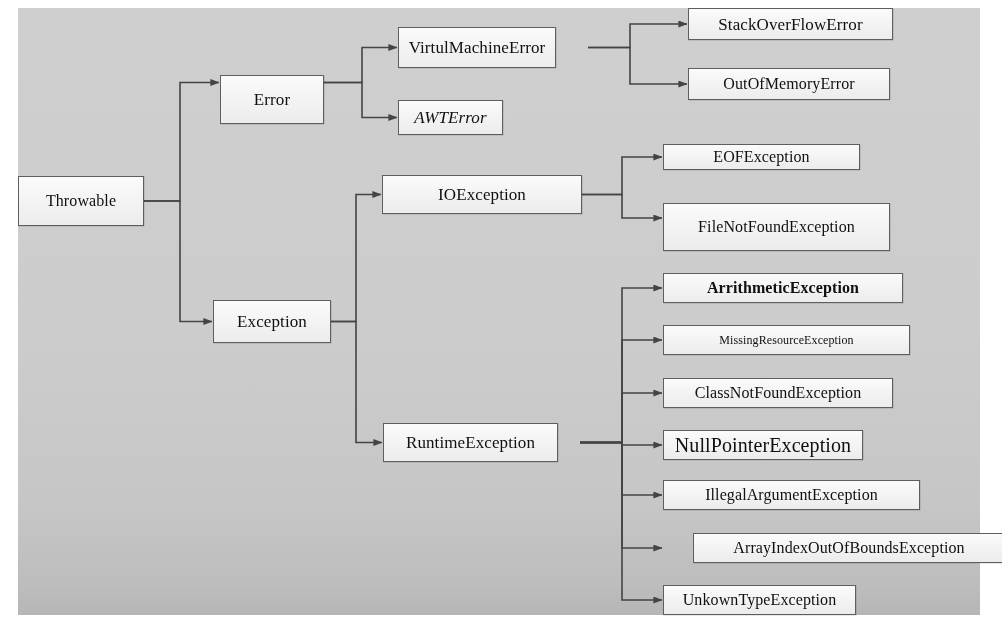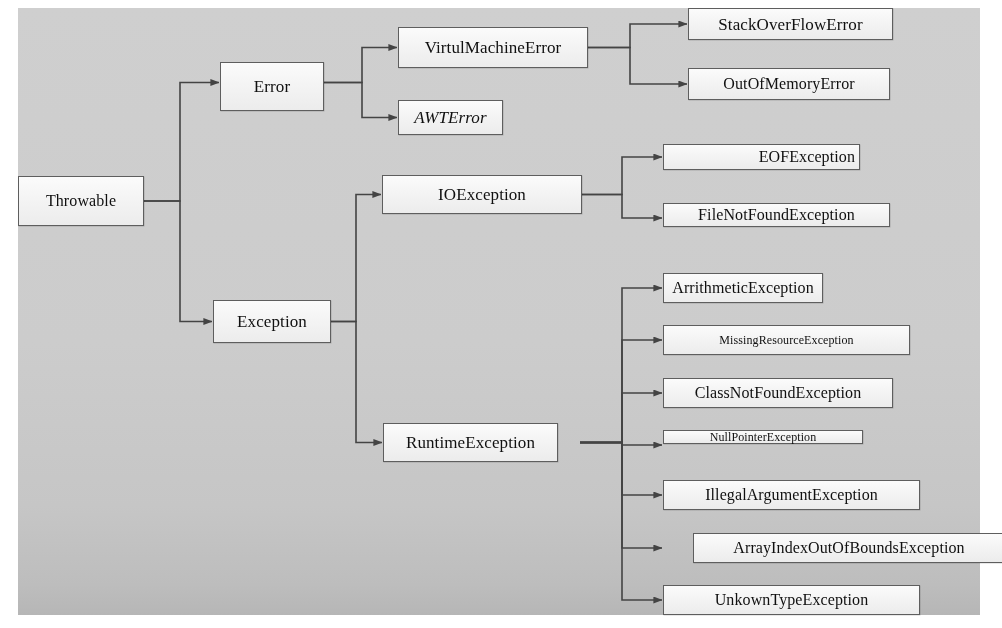--- a/index.html
+++ b/index.html
@@ -84,65 +84,65 @@
         <path d="M 580 442.5 L 622 442.5 L 622 445 L 662 445" fill="none" stroke="#444444" stroke-width="1.6" marker-end="url(#arrowhead)"></path>
         <path d="M 580 442.5 L 622 442.5 L 622 495 L 662 495" fill="none" stroke="#444444" stroke-width="1.6" marker-end="url(#arrowhead)"></path>
         <path d="M 580 442.5 L 622 442.5 L 622 548 L 662 548" fill="none" stroke="#444444" stroke-width="1.6" marker-end="url(#arrowhead)"></path>
         <path d="M 580 442.5 L 622 442.5 L 622 600 L 662 600" fill="none" stroke="#444444" stroke-width="1.6" marker-end="url(#arrowhead)"></path>
       </g>
   </svg>
   <div id="nodes">
       <div class="node" style="left: 18px; top: 176px; width: 126px; height: 50px; font-size: 16px;">
         <span class="lbl">Throwable</span>
       </div>
-      <div class="node" style="left: 220px; top: 62px; width: 104px; height: 49px; font-size: 17px;">
+      <div class="node" style="left: 220px; top: 75px; width: 104px; height: 49px; font-size: 17px;">
         <span class="lbl">Error</span>
       </div>
       <div class="node" style="left: 213px; top: 300px; width: 118px; height: 43px; font-size: 17px; text-align: center;">
         <span class="lbl">Exception</span>
       </div>
-      <div class="node" style="left: 398px; top: 27px; width: 190px; height: 41px; font-size: 17px;">
+      <div class="node" style="left: 398px; top: 27px; width: 158px; height: 41px; font-size: 17px;">
         <span class="lbl">VirtulMachineError</span>
       </div>
       <div class="node" style="left: 398px; top: 100px; width: 105px; height: 35px; font-size: 17px; font-style: italic;">
         <span class="lbl">AWTError</span>
       </div>
       <div class="node" style="left: 688px; top: 8px; width: 205px; height: 32px; font-size: 17px;">
         <span class="lbl">StackOverFlowError</span>
       </div>
       <div class="node" style="left: 688px; top: 68px; width: 202px; height: 32px; font-size: 16px;">
         <span class="lbl">OutOfMemoryError</span>
       </div>
       <div class="node" style="left: 382px; top: 175px; width: 200px; height: 39px; font-size: 17px;">
         <span class="lbl">IOException</span>
       </div>
-      <div class="node" style="left: 663px; top: 144px; width: 197px; height: 26px; font-size: 16px; justify-content: flex-end;">
+      <div class="node" style="left: 663px; top: 144px; width: 197px; height: 26px; font-size: 16px;">
         <span class="lbl">EOFException</span>
       </div>
-      <div class="node" style="left: 663px; top: 203px; width: 227px; height: 24px; font-size: 16px;">
+      <div class="node" style="left: 663px; top: 203px; width: 227px; height: 48px; font-size: 16px;">
         <span class="lbl">FileNotFoundException</span>
       </div>
       <div class="node" style="left: 383px; top: 423px; width: 175px; height: 39px; font-size: 17px;">
         <span class="lbl">RuntimeException</span>
       </div>
-      <div class="node" style="left: 663px; top: 273px; width: 160px; height: 30px; font-size: 16px;">
+      <div class="node" style="left: 663px; top: 273px; width: 240px; height: 30px; font-size: 16px; font-weight: bold;">
         <span class="lbl">ArrithmeticException</span>
       </div>
       <div class="node" style="left: 663px; top: 325px; width: 247px; height: 30px; font-size: 12px;">
         <span class="lbl">MissingResourceException</span>
       </div>
       <div class="node" style="left: 663px; top: 378px; width: 230px; height: 30px; font-size: 16px;">
         <span class="lbl">ClassNotFoundException</span>
       </div>
-      <div class="node" style="left: 663px; top: 430px; width: 200px; height: 14px; font-size: 12px; text-align: right;">
+      <div class="node" style="left: 663px; top: 430px; width: 200px; height: 30px; font-size: 20px; text-align: right;">
         <span class="lbl">NullPointerException</span>
       </div>
       <div class="node" style="left: 663px; top: 480px; width: 257px; height: 30px; font-size: 16px;">
         <span class="lbl">IllegalArgumentException</span>
       </div>
       <div class="node" style="left: 663px; top: 533px; width: 312px; height: 30px; font-size: 16px; margin-left: 30px;">
         <span class="lbl">ArrayIndexOutOfBoundsException</span>
       </div>
-      <div class="node" style="left: 663px; top: 585px; width: 257px; height: 30px; font-size: 16px;">
+      <div class="node" style="left: 663px; top: 585px; width: 193px; height: 30px; font-size: 16px;">
         <span class="lbl">UnkownTypeException</span>
       </div>
     </div>
 </div>
 
 </body></html>

